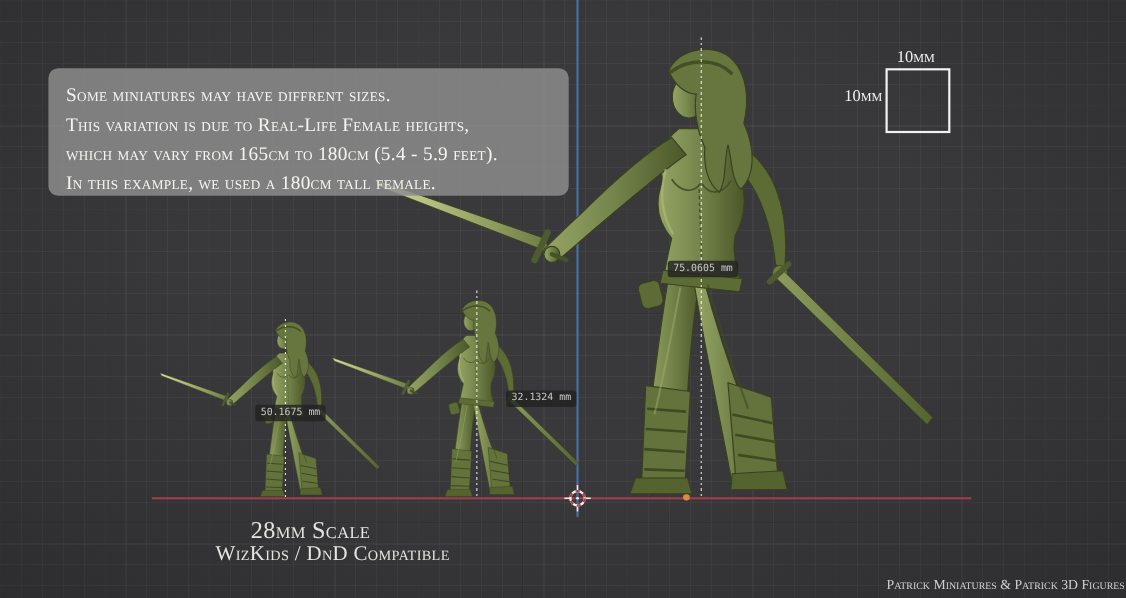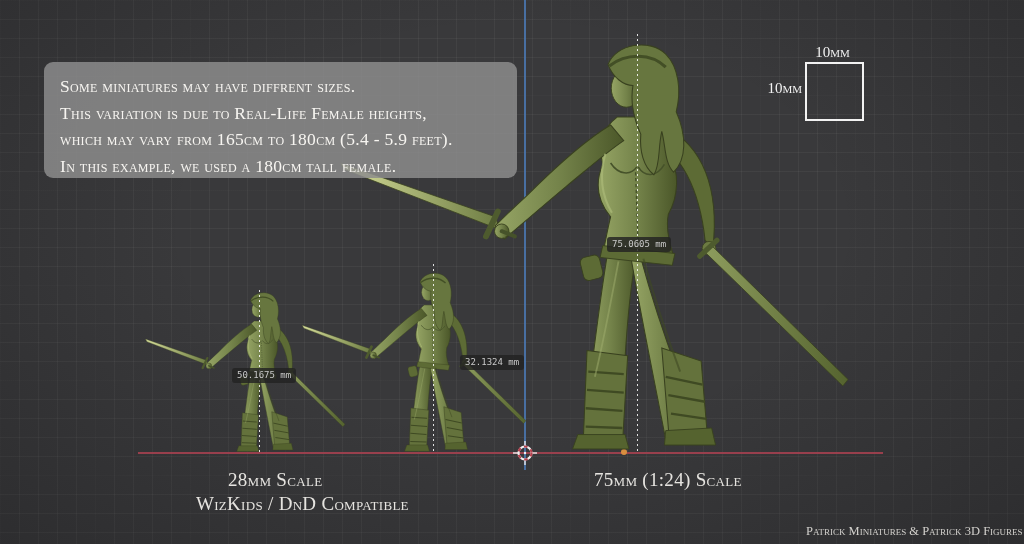--- a/index.html
+++ b/index.html
@@ -28,21 +28,21 @@
   .ref-top{position:absolute;left:803px;top:44px;width:59px;text-align:center;color:#f2f2f2;
     font-variant:small-caps;font-size:15px;}
   .ref-side{position:absolute;left:760px;top:80px;width:42px;text-align:right;color:#f2f2f2;
     font-variant:small-caps;font-size:15px;}
   .dotline{position:absolute;width:1px;opacity:.85;
     background:repeating-linear-gradient(to bottom,#fff 0 2px,transparent 2px 5px);}
   .mlabel{
     position:absolute;background:rgba(34,34,34,.82);color:#c9c9c9;border-radius:3px;
     font-family:"DejaVu Sans Mono", monospace;font-size:9px;line-height:11px;padding:2px 5px;white-space:nowrap;
   }
-  .scale-label{position:absolute;color:#e6e4e0;font-variant:small-caps;font-size:19px;white-space:nowrap;letter-spacing:.3px;}
+  .scale-label{position:absolute;color:#e6e4e0;font-variant:small-caps;font-size:22px;white-space:nowrap;letter-spacing:.3px;}
   .scale-sublabel{position:absolute;color:#e6e4e0;font-variant:small-caps;font-size:19px;white-space:nowrap;letter-spacing:.3px;margin-left:29px;}
   .watermark{position:absolute;left:806px;top:524px;width:210px;text-align:right;color:#d2d0cc;
     font-variant:small-caps;font-size:12.5px;white-space:nowrap;}
   .cursor3d{position:absolute;left:512px;top:440px;}
 </style>
 </head>
 <body>
 
 <div class="viewport">
 
@@ -135,18 +135,17 @@
     <line x1="13" y1="1" x2="13" y2="6" stroke="#e8e8e8" stroke-width="1.4"></line>
     <line x1="13" y1="20" x2="13" y2="25" stroke="#e8e8e8" stroke-width="1.4"></line>
     <line x1="1" y1="13" x2="6" y2="13" stroke="#e8e8e8" stroke-width="1.4"></line>
     <line x1="20" y1="13" x2="25" y2="13" stroke="#e8e8e8" stroke-width="1.4"></line>
     <circle cx="13" cy="13" r="6.5" fill="none" stroke="#f0f0f0" stroke-width="2.2"></circle>
     <circle cx="13" cy="13" r="6.5" fill="none" stroke="#b5414e" stroke-width="2.2" stroke-dasharray="3.6 3.6"></circle>
     <circle cx="13" cy="13" r="1.2" fill="#f0f0f0"></circle>
   </svg>
 
   <div class="scale-label" style="left:228px;top:469px;">28mm Scale</div>
-  <div class="scale-label" style="left:594px;top:469px;">75mm (1:24) Scale</div>
   <div class="scale-sublabel" style="left:167px;top:493px;">WizKids / DnD Compatible</div>
 
   <div class="watermark">Patrick Miniatures &amp; Patrick 3D Figures</div>
 
 </div>
 
 </body></html>

